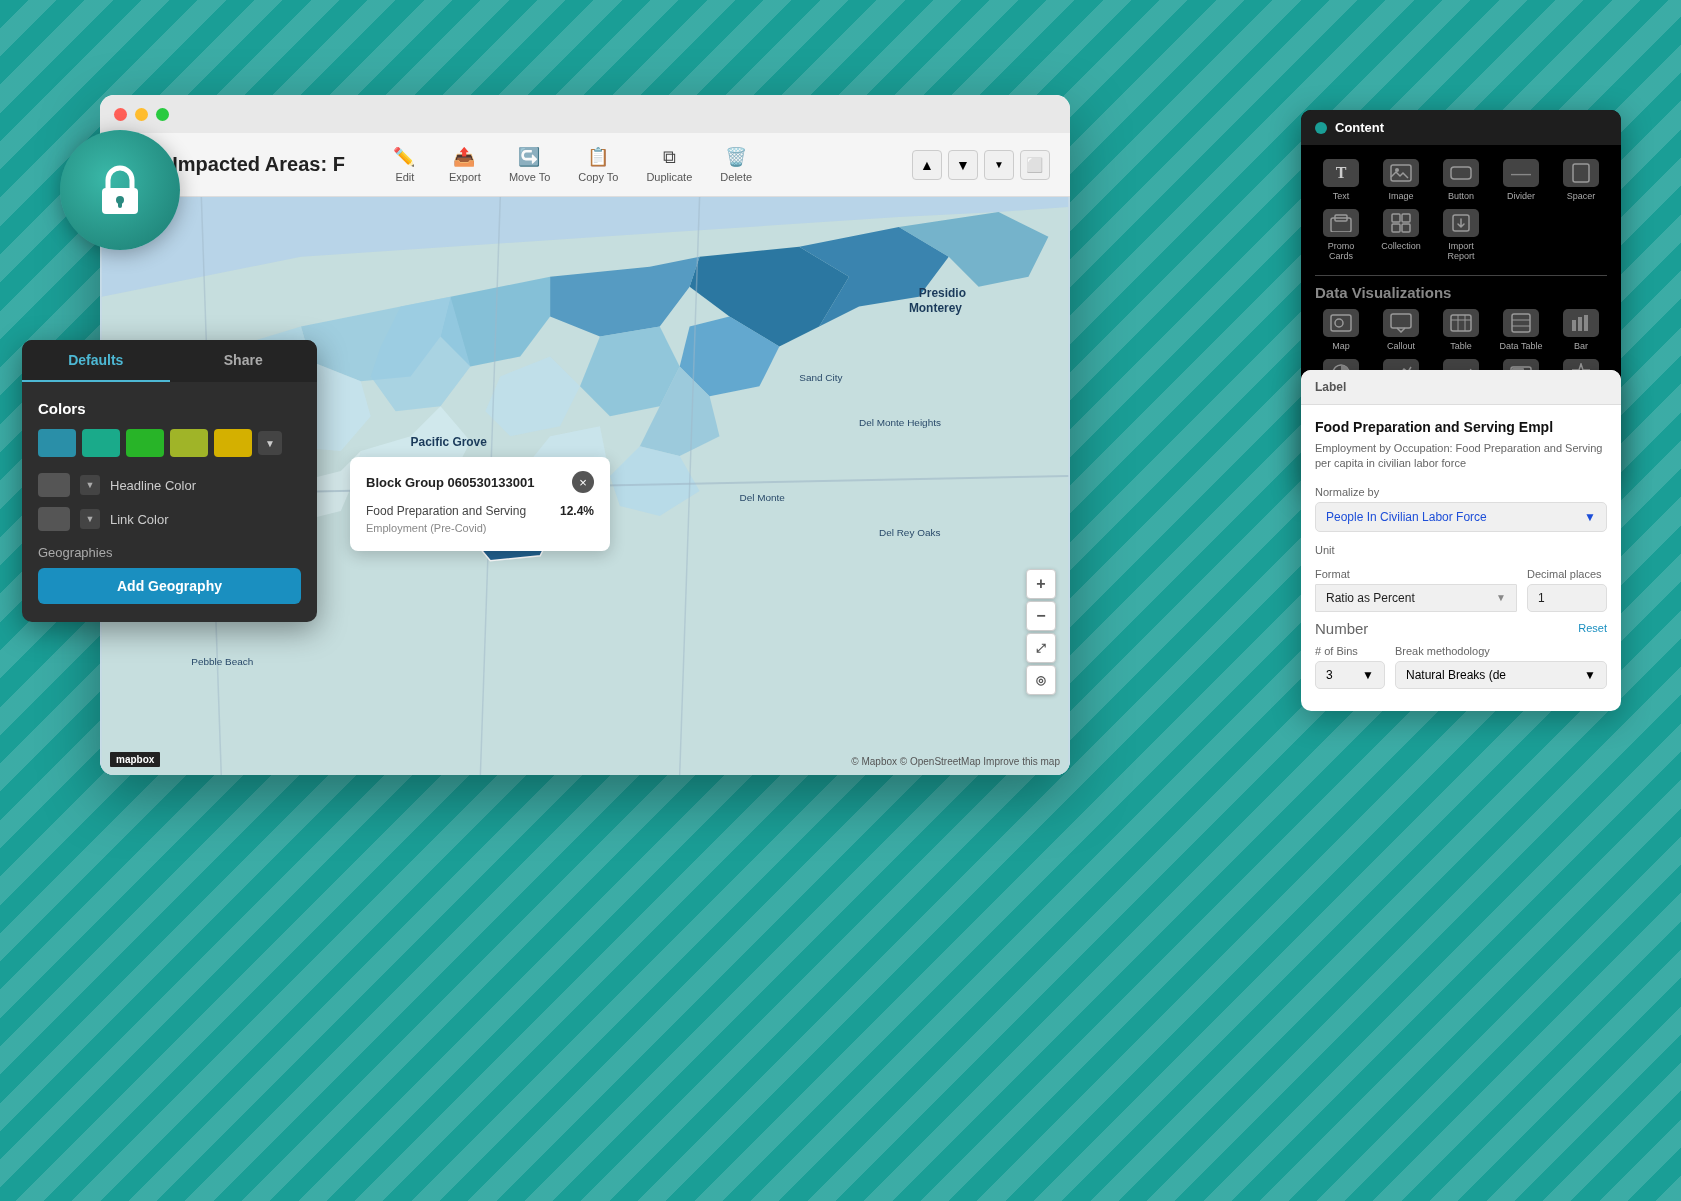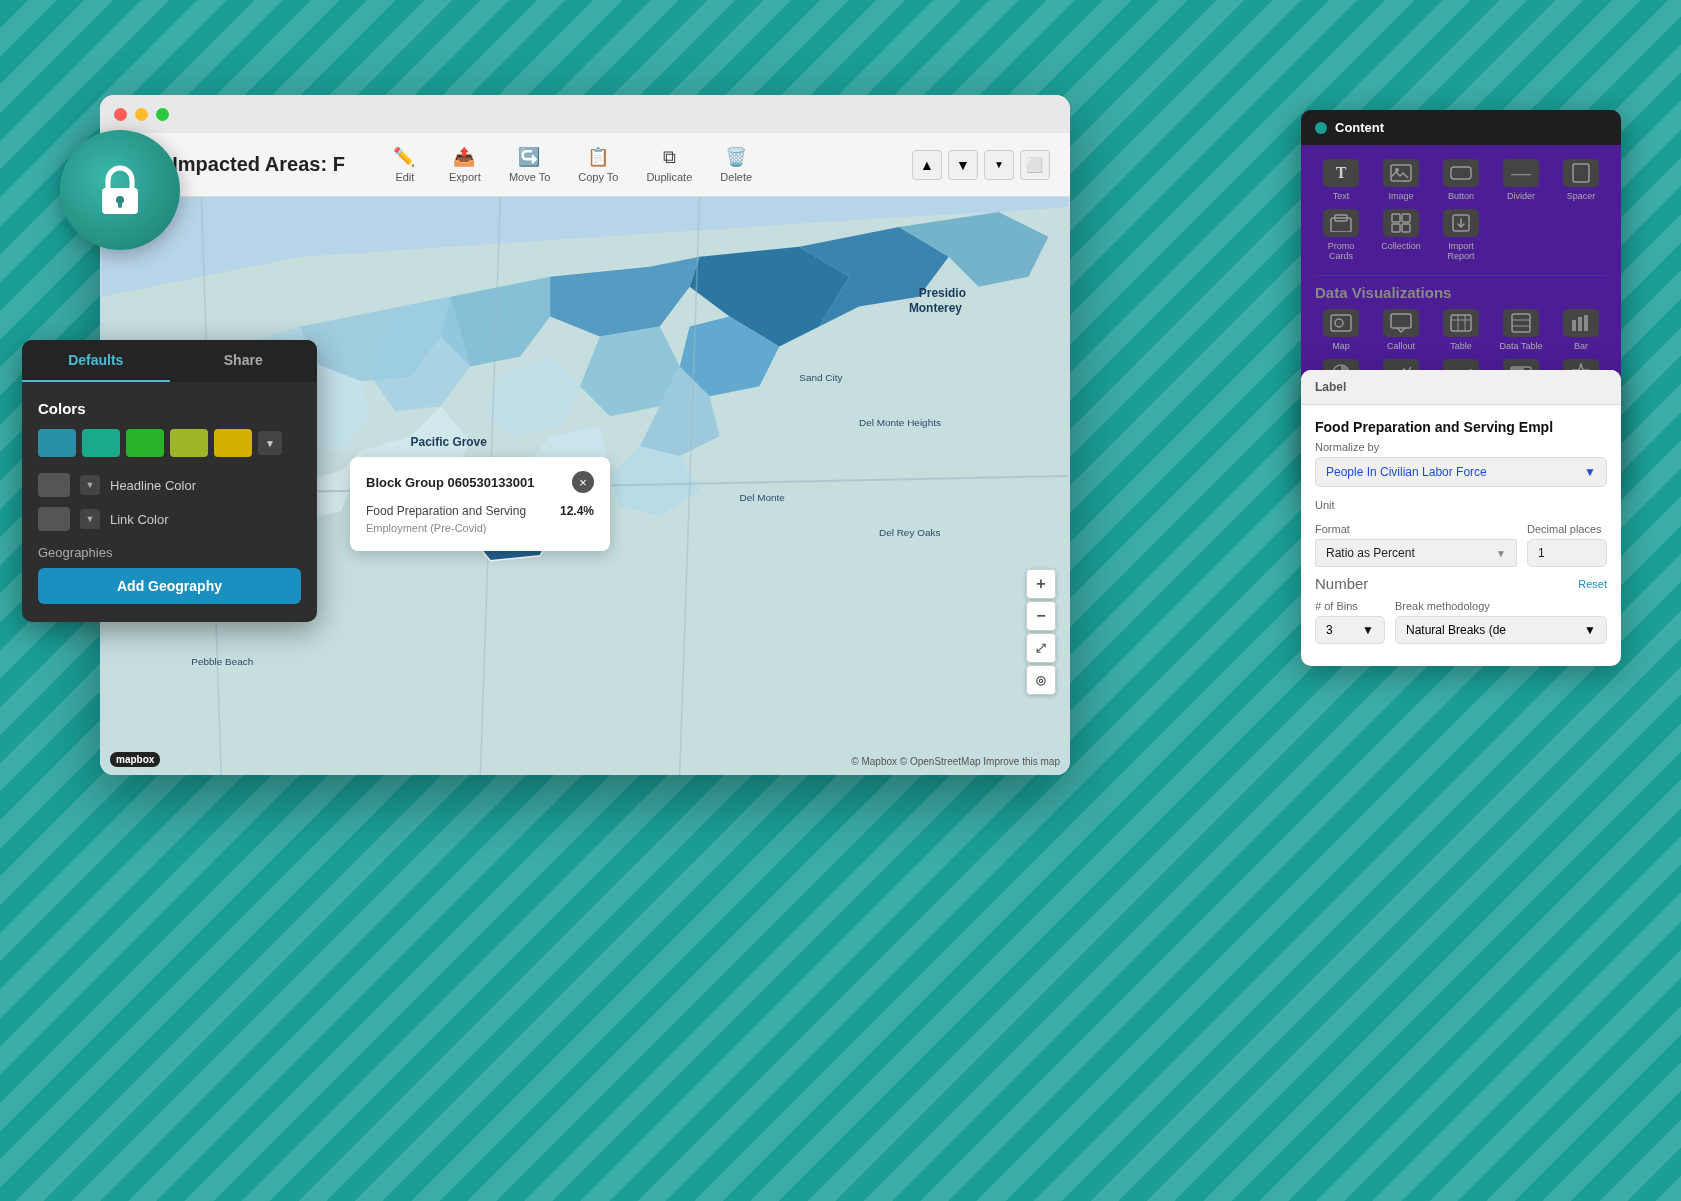--- a/index.html
+++ b/index.html
@@ -348,21 +348,21 @@
       font-weight: 600;
       cursor: pointer;
     }
 
     
     .right-panel-top {
       position: absolute;
       right: 60px;
       top: 110px;
       width: 320px;
-      background: #4c1d95;
+      background: #000000;
       border-radius: 10px;
       z-index: 6;
       box-shadow: 0 8px 30px rgba(0,0,0,0.4);
       overflow: hidden;
     }
 
     .panel-header {
       background: #1e1e1e;
       padding: 10px 14px;
       display: flex;
@@ -702,21 +702,21 @@
       </div>
 
       <div class="map-controls">
         <div class="map-ctrl-btn">+</div>
         <div class="map-ctrl-btn">−</div>
         <div class="map-ctrl-btn" style="font-size:12px;">⤢</div>
         <div class="map-ctrl-btn" style="font-size:12px;">◎</div>
       </div>
 
       <div class="mapbox-logo">
-        <span style="background:#222;color:#fff;padding:2px 6px;border-radius:7px;font-size:10px;font-weight:700;">mapbox</span>
+        <span style="background:#222;color:#fff;padding:2px 6px;border-radius:1px;font-size:10px;font-weight:700;">mapbox</span>
       </div>
       <div class="map-attribution">© Mapbox © OpenStreetMap  Improve this map</div>
     </div>
   </div>
 </div>
 
 <div class="left-sidebar">
   <div class="sidebar-tabs">
     <div class="sidebar-tab active">Defaults</div>
     <div class="sidebar-tab inactive">Share</div>
@@ -921,20 +921,21 @@
       </div>
       <span class="panel-item-label">Custom Chart</span>
     </div>
   </div>
 </div>
 
 <div class="right-panel-bottom">
   <div class="label-panel-header">Label</div>
   <div class="label-panel-body">
     <div class="field-title">Food Preparation and Serving Empl</div>
+    <div class="field-desc">Employment by Occupation: Food Preparation and Serving per capita in civilian labor force</div>
 
     <div>
       <div style="display:flex;justify-content:space-between;align-items:center;margin-bottom:4px;">
         <span class="field-label" style="font-size:11px;color:#666;margin:0;">Normalize by</span>
         <span class="reset-link"></span>
       </div>
       <div class="normalize-select">
         <span>People In Civilian Labor Force</span>
         <span class="chevron">▼</span>
       </div>

